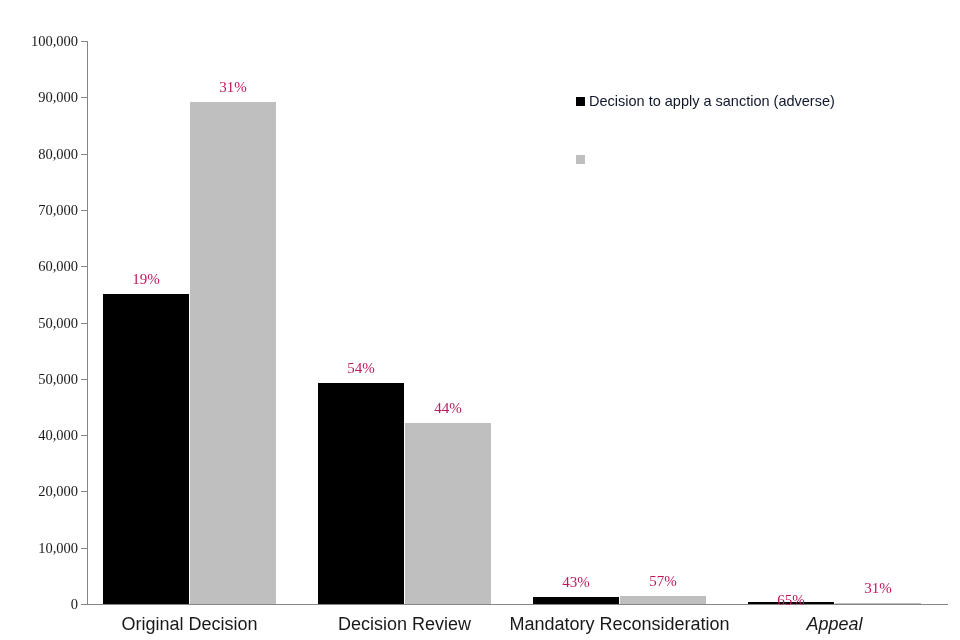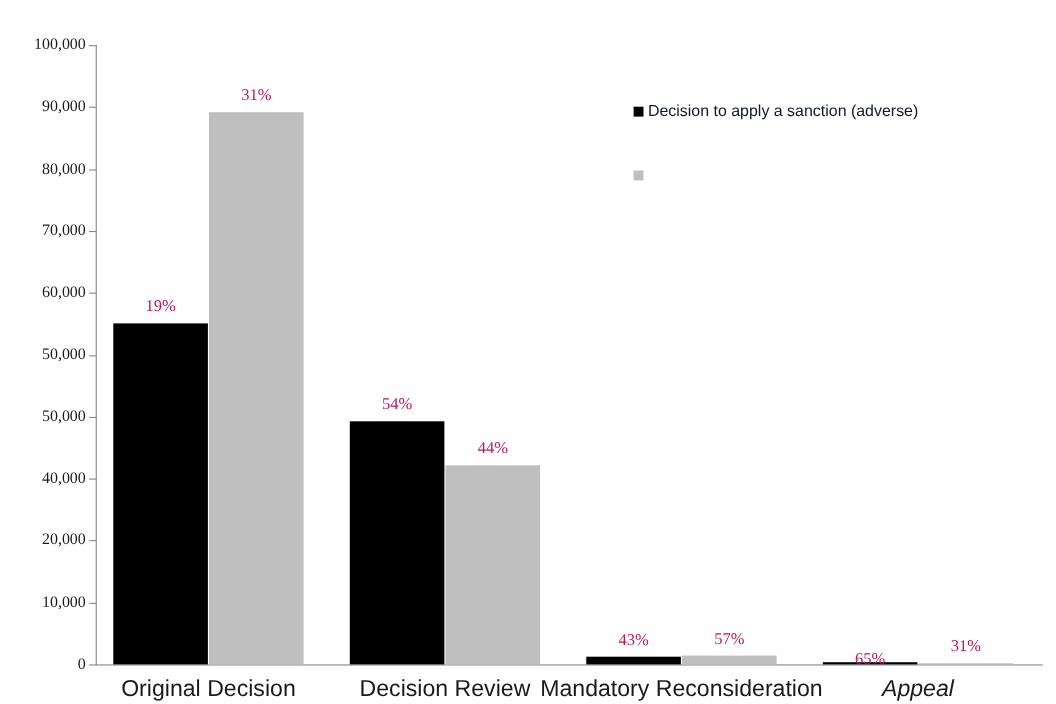--- a/index.html
+++ b/index.html
@@ -94,21 +94,21 @@
     line-height: 1;
     white-space: nowrap;
     transform: translateX(-50%);
   }
 
   
   .cat-label {
     position: absolute;
     top: 612px;
     font-family: "Liberation Sans", sans-serif;
-    font-size: 21px;
+    font-size: 18px;
     color: #1a1a1a;
     text-align: right;
     white-space: nowrap;
     transform: translateX(-50%);
     line-height: 1.4;
   }
 
   
   .legend {
     position: absolute;

